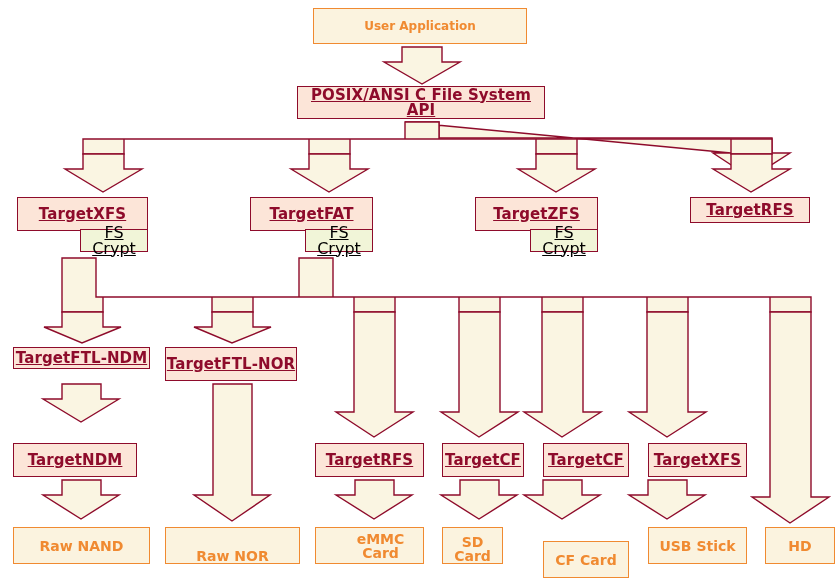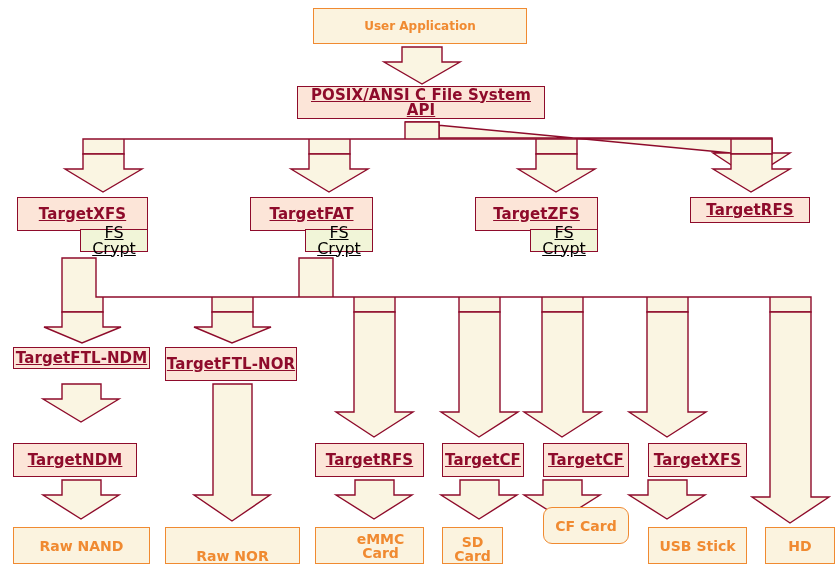--- a/index.html
+++ b/index.html
@@ -131,21 +131,21 @@
       </div>
       <div class="node dev" style="left: 165px; top: 527px; width: 135px; height: 37px; align-items: flex-end;">
         <span>Raw NOR</span>
       </div>
       <div class="node dev" style="left: 315px; top: 527px; width: 109px; height: 37px; padding-left: 22px;">
         <span>eMMC Card</span>
       </div>
       <div class="node dev" style="left: 442px; top: 527px; width: 61px; height: 37px; align-items: flex-end;">
         <span>SD Card</span>
       </div>
-      <div class="node dev" style="left: 543px; top: 507px; width: 86px; height: 37px; border-radius: 9px;">
+      <div class="node dev" style="left: 543px; top: 541px; width: 86px; height: 37px;">
         <span>CF Card</span>
       </div>
       <div class="node dev" style="left: 648px; top: 527px; width: 99px; height: 37px;">
         <span>USB Stick</span>
       </div>
       <div class="node dev" style="left: 765px; top: 527px; width: 70px; height: 37px; justify-content: center;">
         <span>HD</span>
       </div>
     </div>
 </div>

